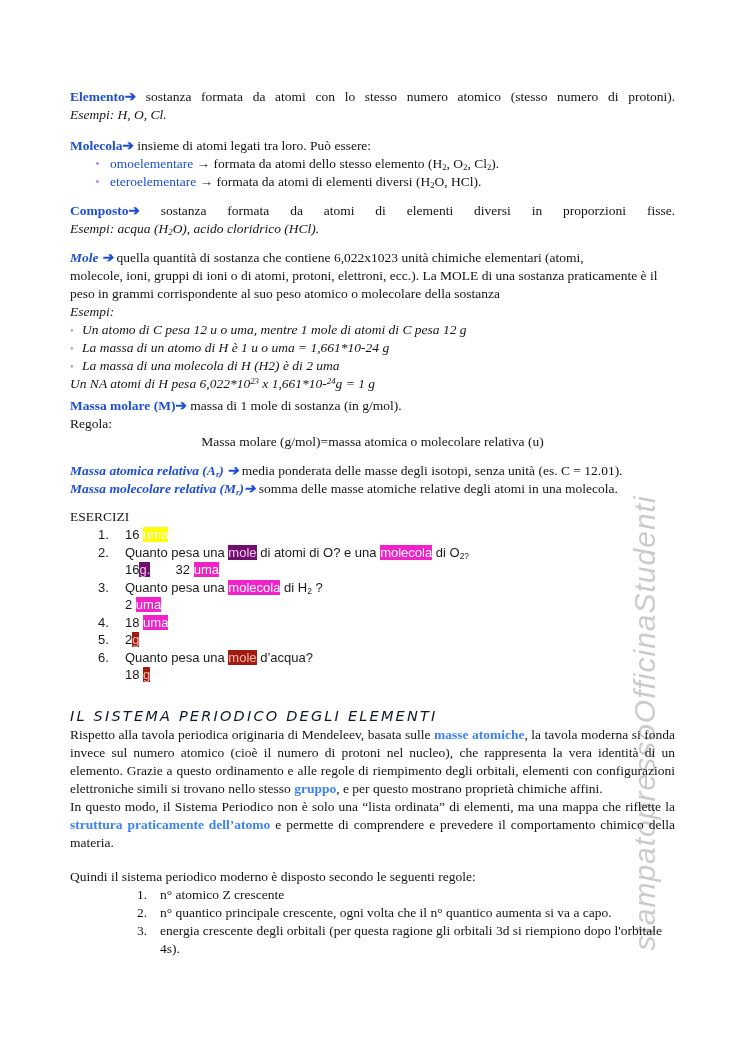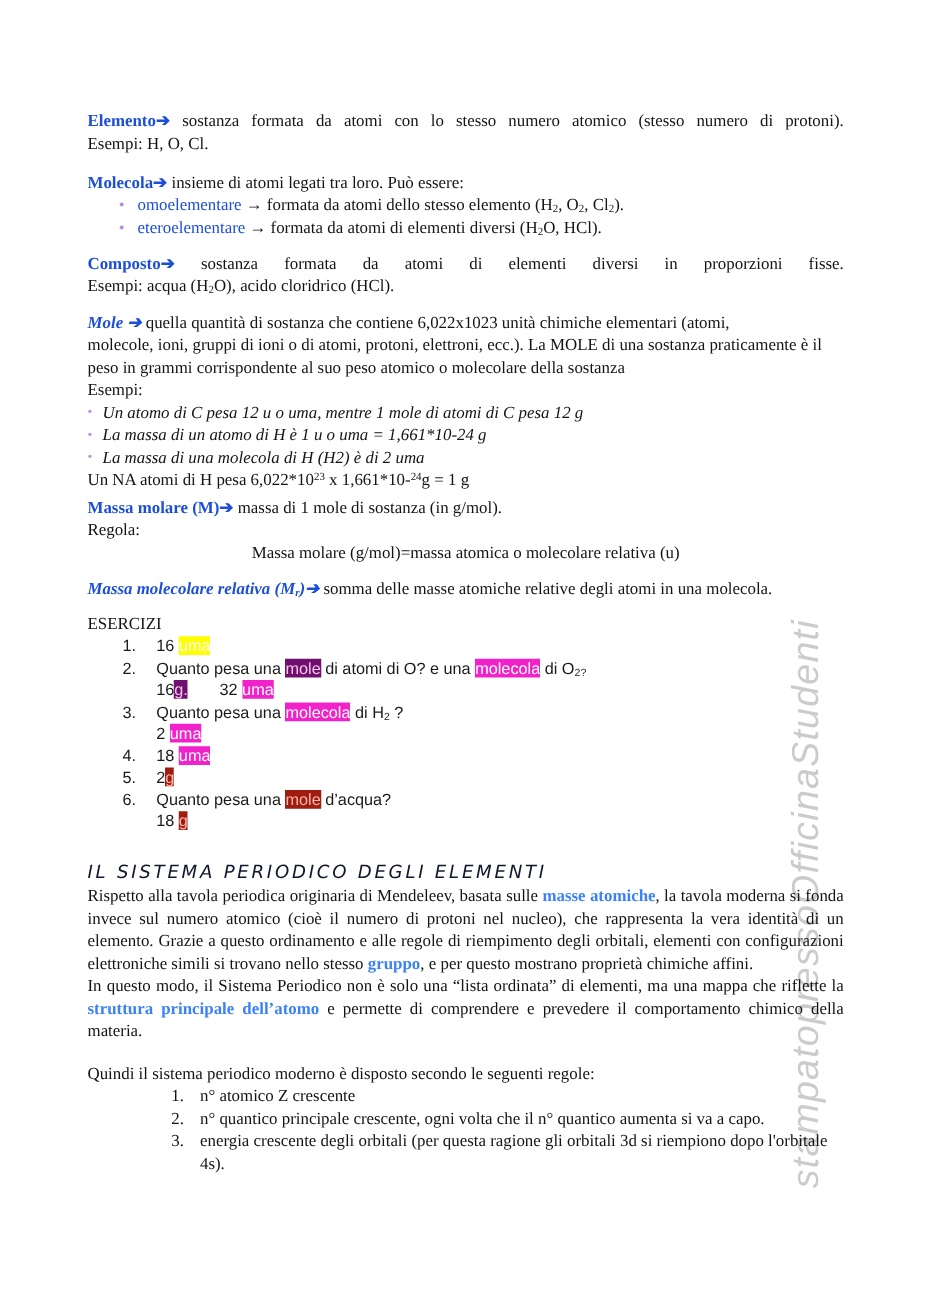--- a/index.html
+++ b/index.html
@@ -26,21 +26,21 @@
   .term.it{font-style:italic;}
   .tk-lv{color:#3b82f6;font-weight:bold;}
   .tk-ln{color:#1d4ed8;}
   .tk-yb{background:#ffff00;color:#1c1c00;}
   .tk-yw{background:#ffff00;color:#ffffff;}
   .tk-m{background:#f122c9;color:#ffffff;margin-top:28px;}
   .tk-p{background:#6f106f;color:#f4c4e9;}
   .tk-r{background:#9e1c10;color:#ffb4aa;}
   .jline{text-align:justify;text-align-last:justify;}
   .just{text-align:justify;}
-  .it{}
+  .it{font-style:italic;}
   .sec-molecola{margin-top:13px;}
   .sec-composto{margin-top:11px;}
   .sec-mole{margin-top:11px;}
   .mbullet{position:relative;padding-left:40px;}
   .mbullet .bdot{position:absolute;left:25px;top:0;color:#b78ade;}
   .ebullet{position:relative;padding-left:12px;font-style:italic;}
   .ebullet .bdot{position:absolute;left:0;top:0;color:#c08ee0;font-size:11px;font-style:normal;}
   .sec-massamolare{margin-top:4px;}
   .formula{text-align:center;}
   .sec-relative{margin-top:11px;}
@@ -123,20 +123,24 @@
       <div>
         <span class="term">Massa molare (M)➔</span>
         <span>massa di 1 mole di sostanza (in g/mol).</span>
       </div>
       <div>Regola:</div>
       <div class="formula">Massa molare (g/mol)=massa atomica o molecolare relativa (u)</div>
     </div>
 
     <div class="sec-relative">
       <div>
+        <span class="term it">Massa atomica relativa (A<sub>r</sub>) ➔</span>
+        <span>media ponderata delle masse degli isotopi, senza unità (es. C = 12.01).</span>
+      </div>
+      <div>
         <span class="term it">Massa molecolare relativa (M<sub>r</sub>)➔</span>
         <span>somma delle masse atomiche relative degli atomi in una molecola.</span>
       </div>
     </div>
 
     <div class="sec-esercizi">
       <div>ESERCIZI</div>
       <ol class="ex-list">
         <li class="ex-item">
           <span class="ex-num">1.</span>
@@ -163,21 +167,21 @@
         <li class="ex-item">
           <span class="ex-num">6.</span>
           <div>Quanto pesa una <span class="tk-r">mole</span> d’acqua?</div>
           <div>18 <span class="tk-r">g</span></div>
         </li>
       </ol>
     </div>
 
     <div class="sistema-title">IL SISTEMA PERIODICO DEGLI ELEMENTI</div>
     <div class="just">Rispetto alla tavola periodica originaria di Mendeleev, basata sulle <span class="tk-lv">masse atomiche</span>, la tavola moderna si fonda invece sul numero atomico (cioè il numero di protoni nel nucleo), che rappresenta la vera identità di un elemento. Grazie a questo ordinamento e alle regole di riempimento degli orbitali, elementi con configurazioni elettroniche simili si trovano nello stesso <span class="tk-lv">gruppo</span>, e per questo mostrano proprietà chimiche affini.</div>
-    <div class="just">In questo modo, il Sistema Periodico non è solo una “lista ordinata” di elementi, ma una mappa che riflette la <span class="tk-lv">struttura principale dell’atomo</span> e permette di comprendere e prevedere il comportamento chimico della materia.</div>
+    <div class="just">In questo modo, il Sistema Periodico non è solo una “lista ordinata” di elementi, ma una mappa che riflette la <span class="tk-lv">struttura praticamente dell’atomo</span> e permette di comprendere e prevedere il comportamento chimico della materia.</div>
 
     <div class="sec-quindi">
       <div>Quindi il sistema periodico moderno è disposto secondo le seguenti regole:</div>
       <ol class="rg-list">
         <li class="rg-item">
           <span class="rg-num">1.</span>
           <div>n° atomico Z crescente</div>
         </li>
         <li class="rg-item">
           <span class="rg-num">2.</span>

